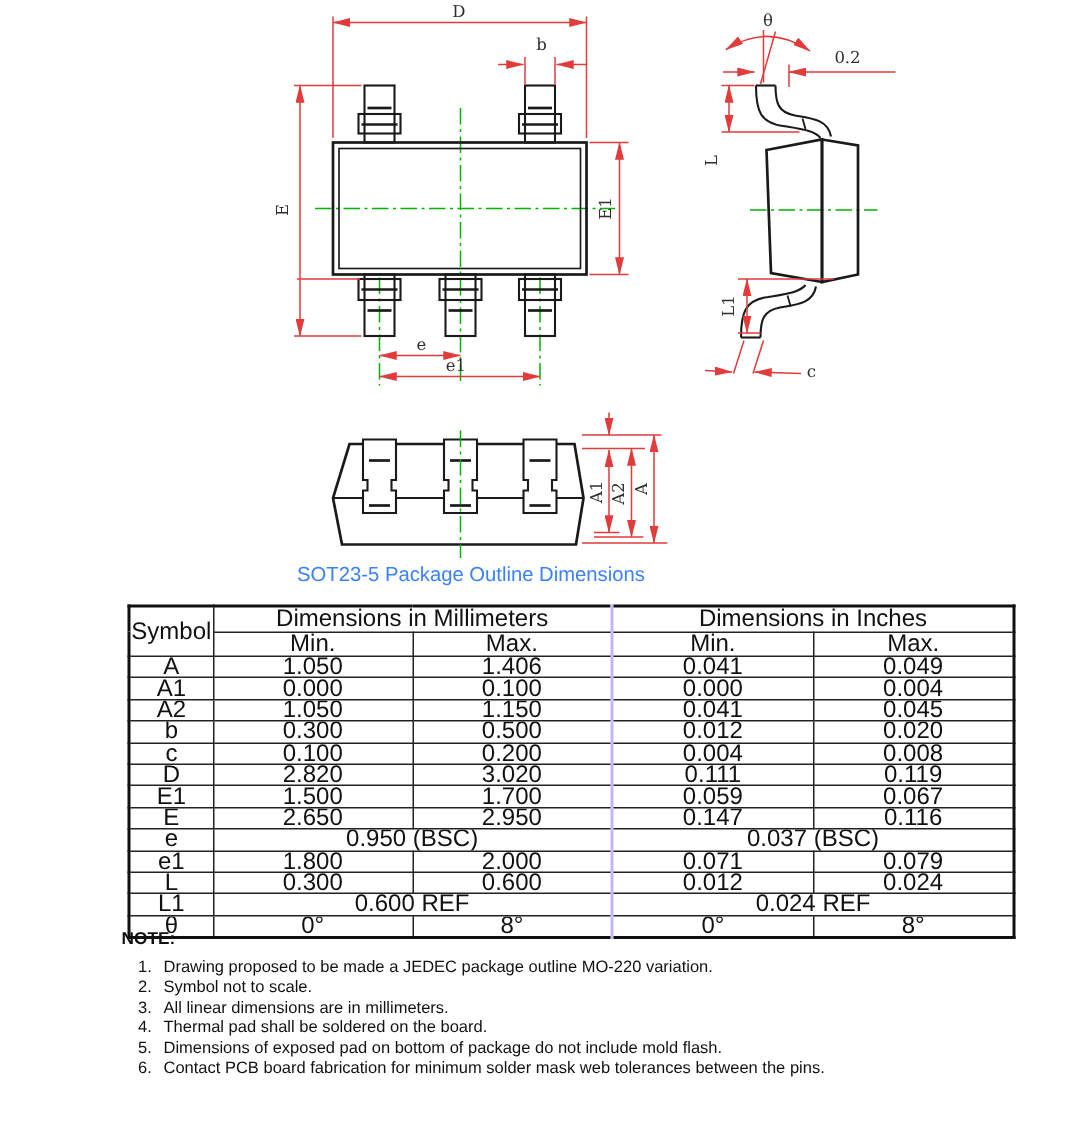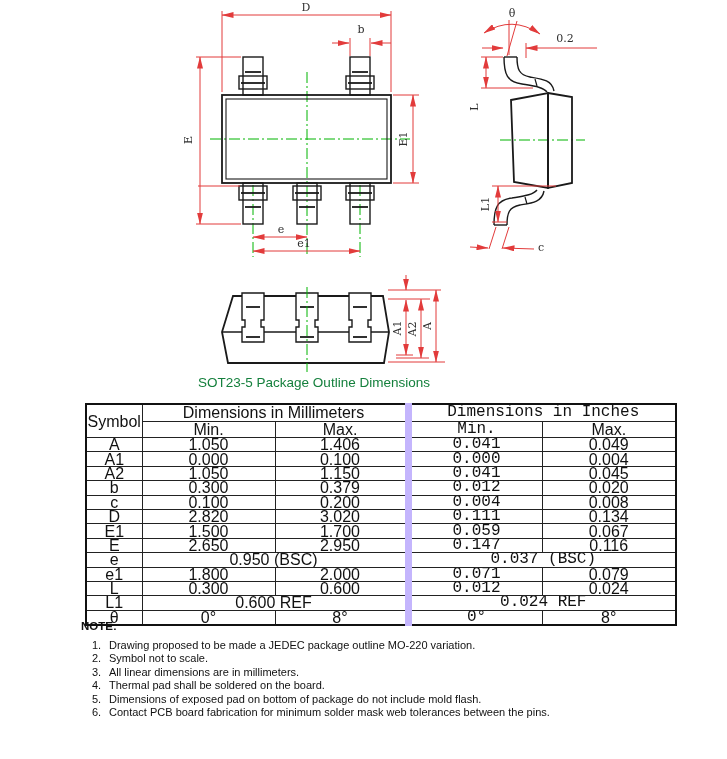--- a/index.html
+++ b/index.html
@@ -13,29 +13,29 @@
   
   #drawing{position:absolute;left:0;top:0;}
   g.cl{stroke:var(--c-cl);stroke-width:1;fill:none;stroke-dasharray:11 3 2 3;}
   g.blk{stroke:var(--c-out);fill:none;}
   g.dim{stroke:var(--c-dim);stroke-width:1;fill:none;}
   g.lbl{stroke:none;}
   g.lbl text{fill:#2f2f2f;font-family:"DejaVu Serif",serif;font-size:11px;text-anchor:middle;}
   .mk{fill:var(--c-dim);stroke:none;}
   
   .caption{position:absolute;left:0;top:375px;width:628px;text-align:center;
-           font-size:13.5px;color:#15803d;}
+           font-size:13.5px;color:#3b82f6;}
   
   #dims-table{position:absolute;left:85px;top:403px;width:590px;border-collapse:collapse;
               table-layout:fixed;font-size:16px;color:#111;}
   #dims-table td,#dims-table th{border:1px solid #222;text-align:center;padding:0;
               font-weight:normal;line-height:13px;height:13.4px;overflow:hidden;}
   #dims-table thead th{height:15.5px;line-height:15px;}
   #dims-table{border:2px solid #111;}
-  #dims-table .div-l{border-left:7px solid #c4b5fd;font-family:Liberation Mono, monospace;}
+  #dims-table .div-l{border-left:2px solid #c4b5fd;}
   #dims-table tbody{border-top:1.5px solid #111;}
   
   .notes{position:absolute;left:37px;top:620px;width:660px;font-size:11px;color:#111;margin-left:44px;}
   .notes-heading{font-weight:bold;font-size:11.5px;margin:0 0 7px 0;}
   .note-item{padding-left:11px;line-height:13.4px;white-space:nowrap;}
   .note-num{display:inline-block;width:17px;}
 </style>
 </head>
 <body>
 
@@ -249,37 +249,37 @@
         <tr>
           <td>A2</td>
           <td>1.050</td>
           <td>1.150</td>
           <td class="div-l">0.041</td>
           <td>0.045</td>
         </tr>
         <tr>
           <td>b</td>
           <td>0.300</td>
-          <td>0.379</td>
+          <td>0.500</td>
           <td class="div-l">0.012</td>
           <td>0.020</td>
         </tr>
         <tr>
           <td>c</td>
           <td>0.100</td>
           <td>0.200</td>
           <td class="div-l">0.004</td>
           <td>0.008</td>
         </tr>
         <tr>
           <td>D</td>
           <td>2.820</td>
           <td>3.020</td>
           <td class="div-l">0.111</td>
-          <td>0.134</td>
+          <td>0.119</td>
         </tr>
         <tr>
           <td>E1</td>
           <td>1.500</td>
           <td>1.700</td>
           <td class="div-l">0.059</td>
           <td>0.067</td>
         </tr>
         <tr>
           <td>E</td>

